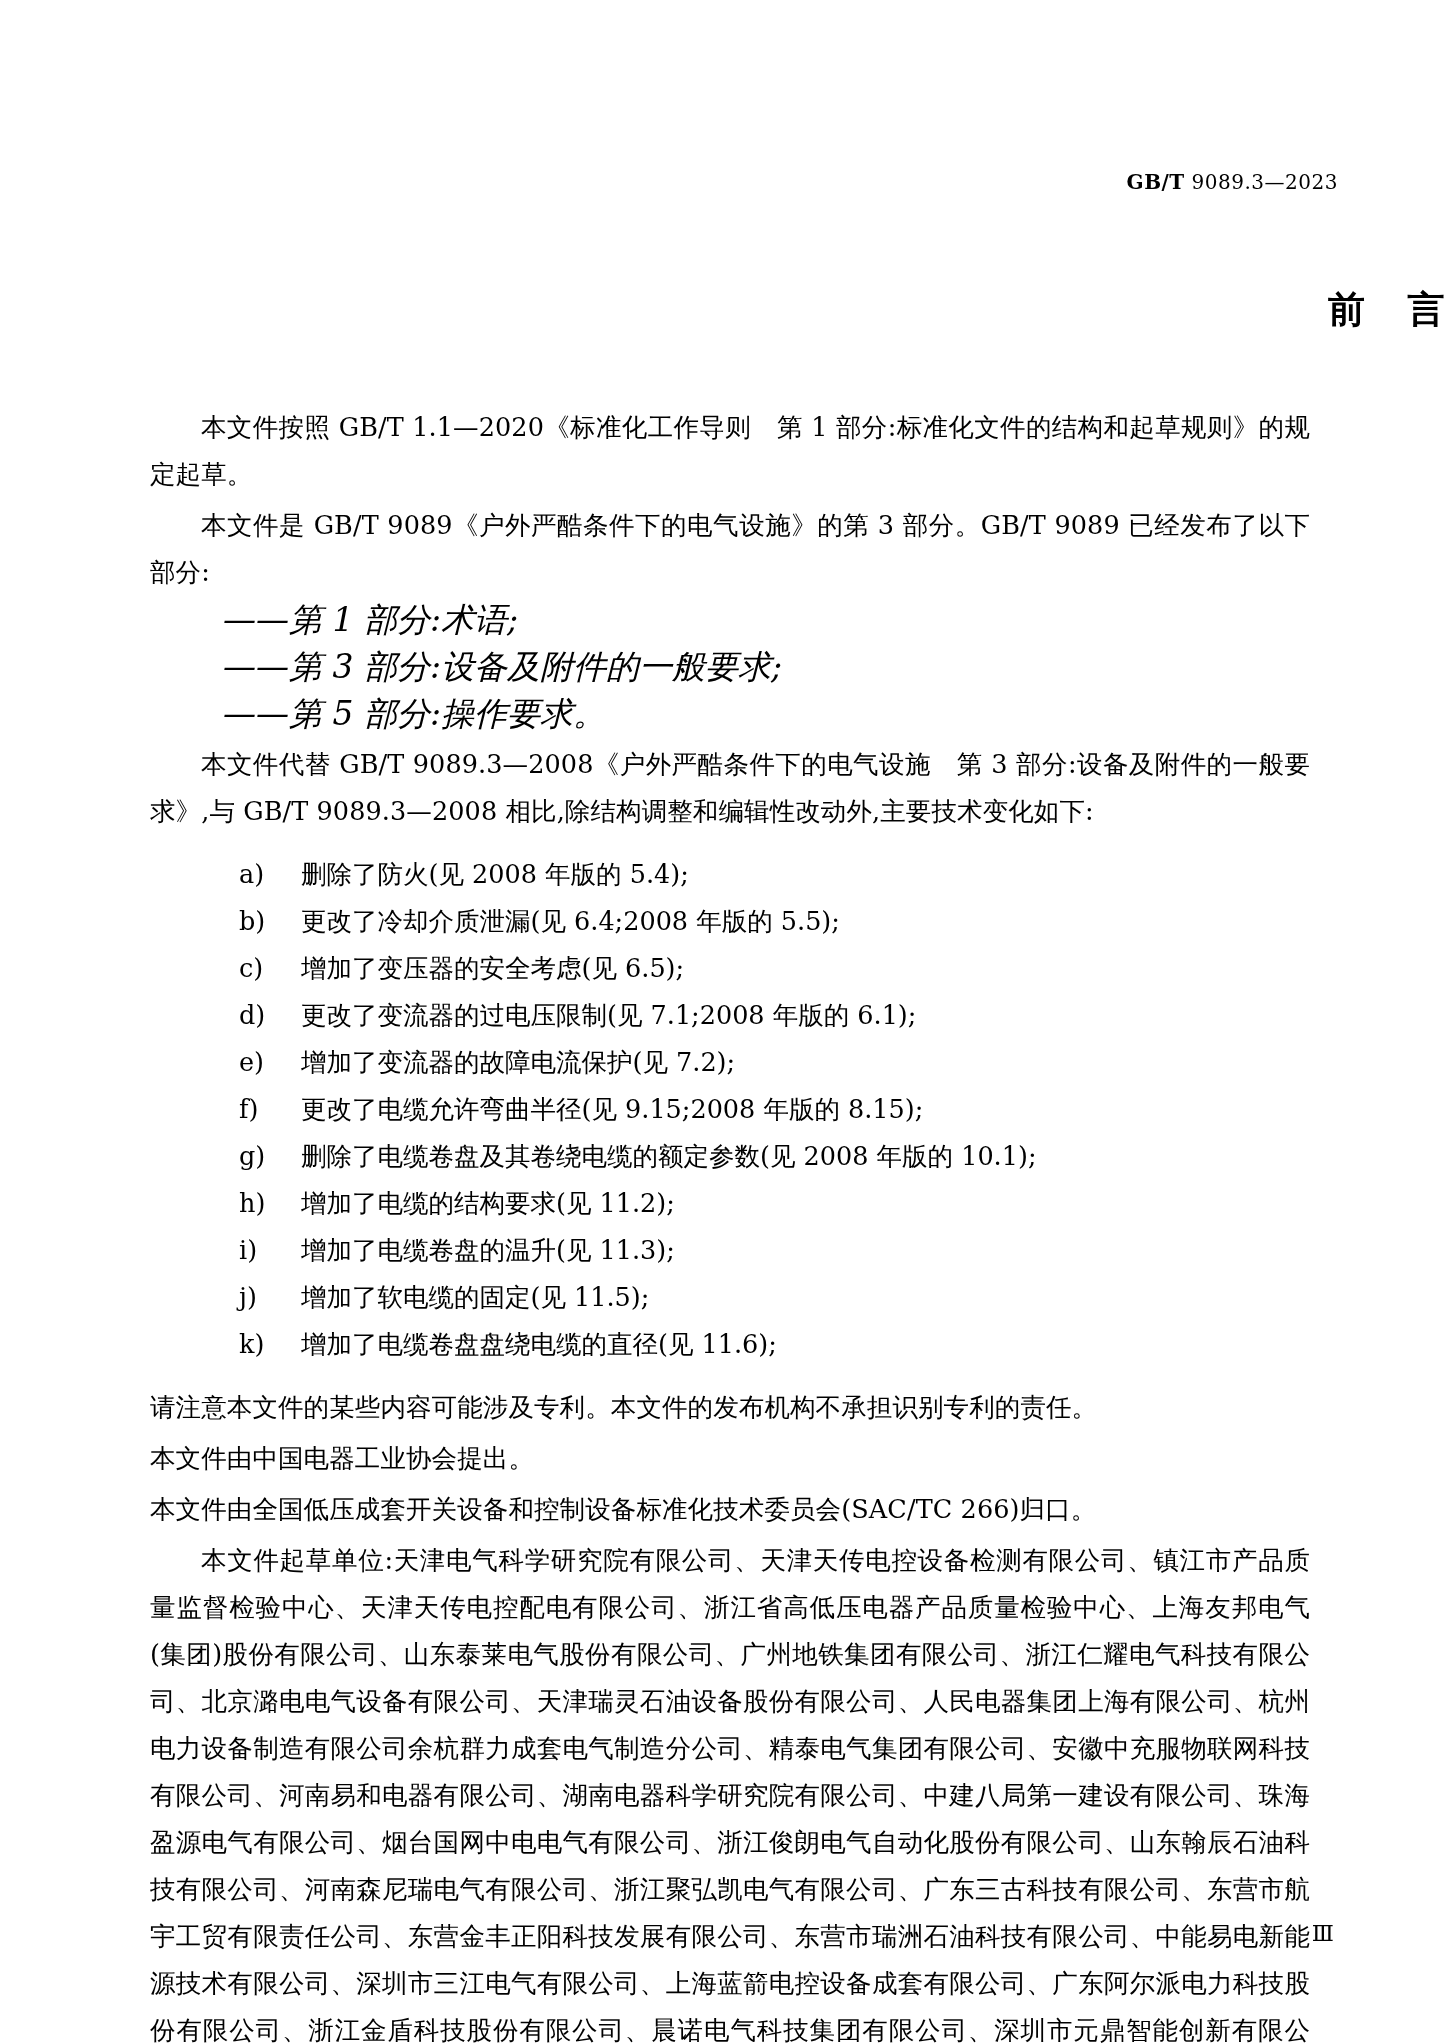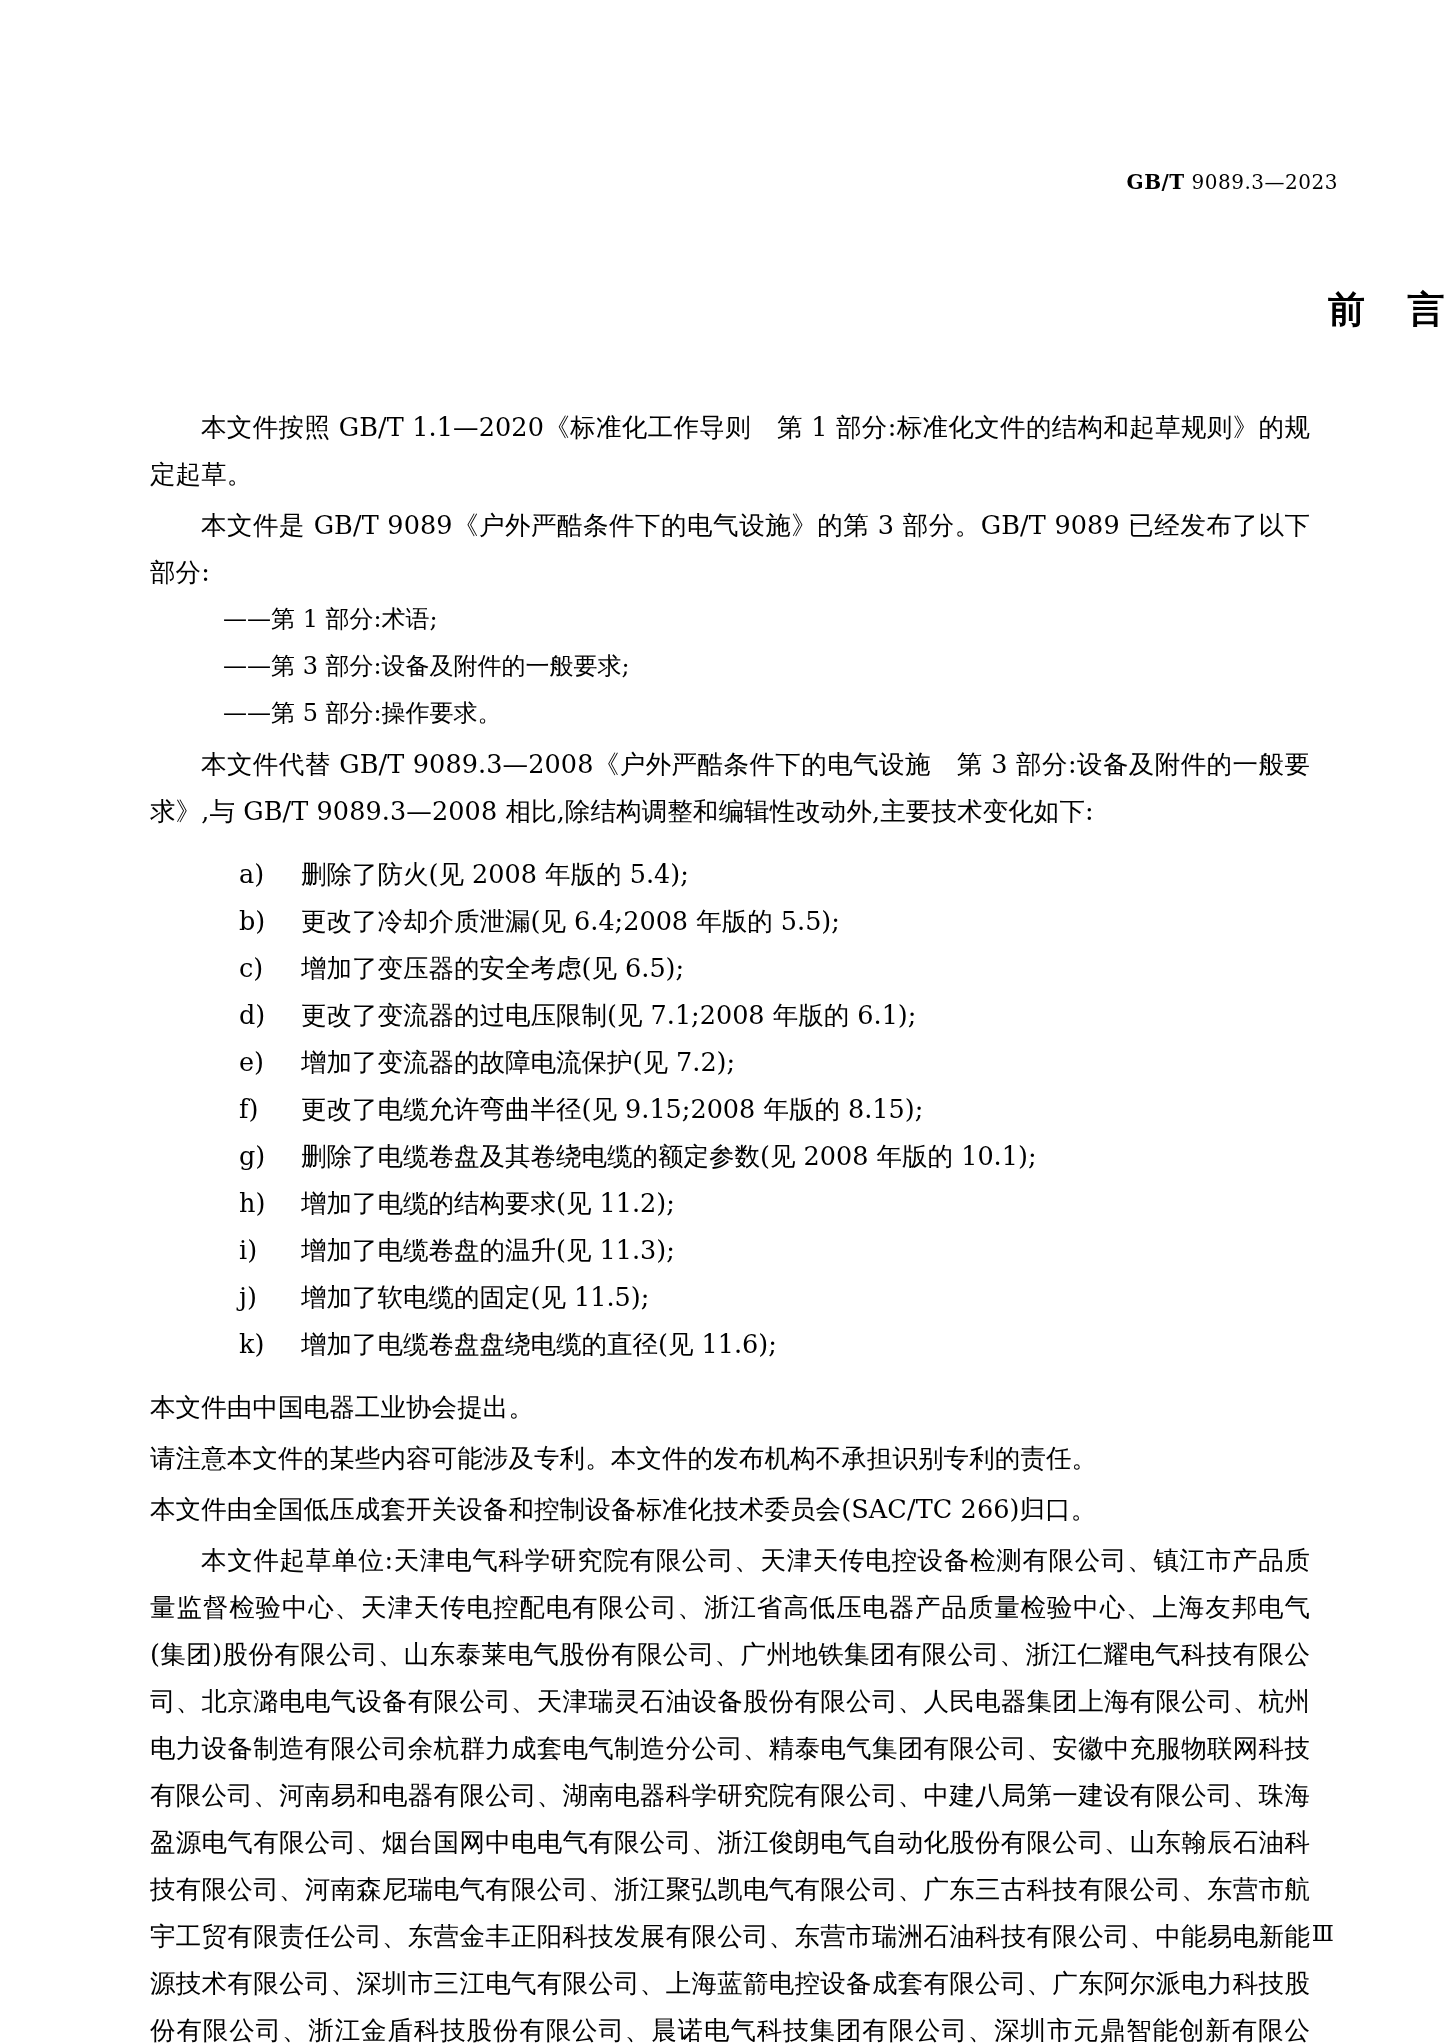--- a/index.html
+++ b/index.html
@@ -62,24 +62,25 @@
   }
   p.para.noindent {
     text-indent: 0;
   }
   .dash-list {
     margin: 0;
     padding: 0;
     list-style: none;
   }
   .dash-list li {
-    font-size: 24px;
+    font-size: 33px;
     line-height: 47px;
     padding-left: 73px;
     white-space: nowrap;
+    font-style: italic;
   }
   .alpha-list {
     margin: 16px;
     padding: 0;
     list-style: none;
   }
   .alpha-list li {
     font-size: 25.5px;
     line-height: 47px;
     padding-left: 73px;
@@ -133,23 +134,23 @@
       <li><span class="marker">d)</span><span>更改了变流器的过电压限制(见 7.1;2008 年版的 6.1);</span></li>
       <li><span class="marker">e)</span><span>增加了变流器的故障电流保护(见 7.2);</span></li>
       <li><span class="marker">f)</span><span>更改了电缆允许弯曲半径(见 9.15;2008 年版的 8.15);</span></li>
       <li><span class="marker">g)</span><span>删除了电缆卷盘及其卷绕电缆的额定参数(见 2008 年版的 10.1);</span></li>
       <li><span class="marker">h)</span><span>增加了电缆的结构要求(见 11.2);</span></li>
       <li><span class="marker">i)</span><span>增加了电缆卷盘的温升(见 11.3);</span></li>
       <li><span class="marker">j)</span><span>增加了软电缆的固定(见 11.5);</span></li>
       <li><span class="marker">k)</span><span>增加了电缆卷盘盘绕电缆的直径(见 11.6);</span></li>
     </ul>
 
+    <p class="para noindent">请注意本文件的某些内容可能涉及专利。本文件的发布机构不承担识别专利的责任。</p>
+
     <p class="para noindent">本文件由中国电器工业协会提出。</p>
-
-    <p class="para noindent">请注意本文件的某些内容可能涉及专利。本文件的发布机构不承担识别专利的责任。</p>
 
     <p class="para noindent">本文件由全国低压成套开关设备和控制设备标准化技术委员会(SAC/TC 266)归口。</p>
 
     <p class="para">本文件起草单位:天津电气科学研究院有限公司、天津天传电控设备检测有限公司、镇江市产品质量监督检验中心、天津天传电控配电有限公司、浙江省高低压电器产品质量检验中心、上海友邦电气(集团)股份有限公司、山东泰莱电气股份有限公司、广州地铁集团有限公司、浙江仁耀电气科技有限公司、北京潞电电气设备有限公司、天津瑞灵石油设备股份有限公司、人民电器集团上海有限公司、杭州电力设备制造有限公司余杭群力成套电气制造分公司、精泰电气集团有限公司、安徽中充服物联网科技有限公司、河南易和电器有限公司、湖南电器科学研究院有限公司、中建八局第一建设有限公司、珠海盈源电气有限公司、烟台国网中电电气有限公司、浙江俊朗电气自动化股份有限公司、山东翰辰石油科技有限公司、河南森尼瑞电气有限公司、浙江聚弘凯电气有限公司、广东三古科技有限公司、东营市航宇工贸有限责任公司、东营金丰正阳科技发展有限公司、东营市瑞洲石油科技有限公司、中能易电新能源技术有限公司、深圳市三江电气有限公司、上海蓝箭电控设备成套有限公司、广东阿尔派电力科技股份有限公司、浙江金盾科技股份有限公司、晨诺电气科技集团有限公司、深圳市元鼎智能创新有限公司、珠海华成电力设计院股份有限公司、湖北大二互科技股份有限公司、中建照明有限公司、青岛益和电气集团股份有限公司、中电建宁夏工程有限公司、人民电缆集团有限公司、万控智造股份有限公司、深圳智能科技股</p>
 
   </div>
 
   <div class="page-number">Ⅲ</div>
 
 </div>

